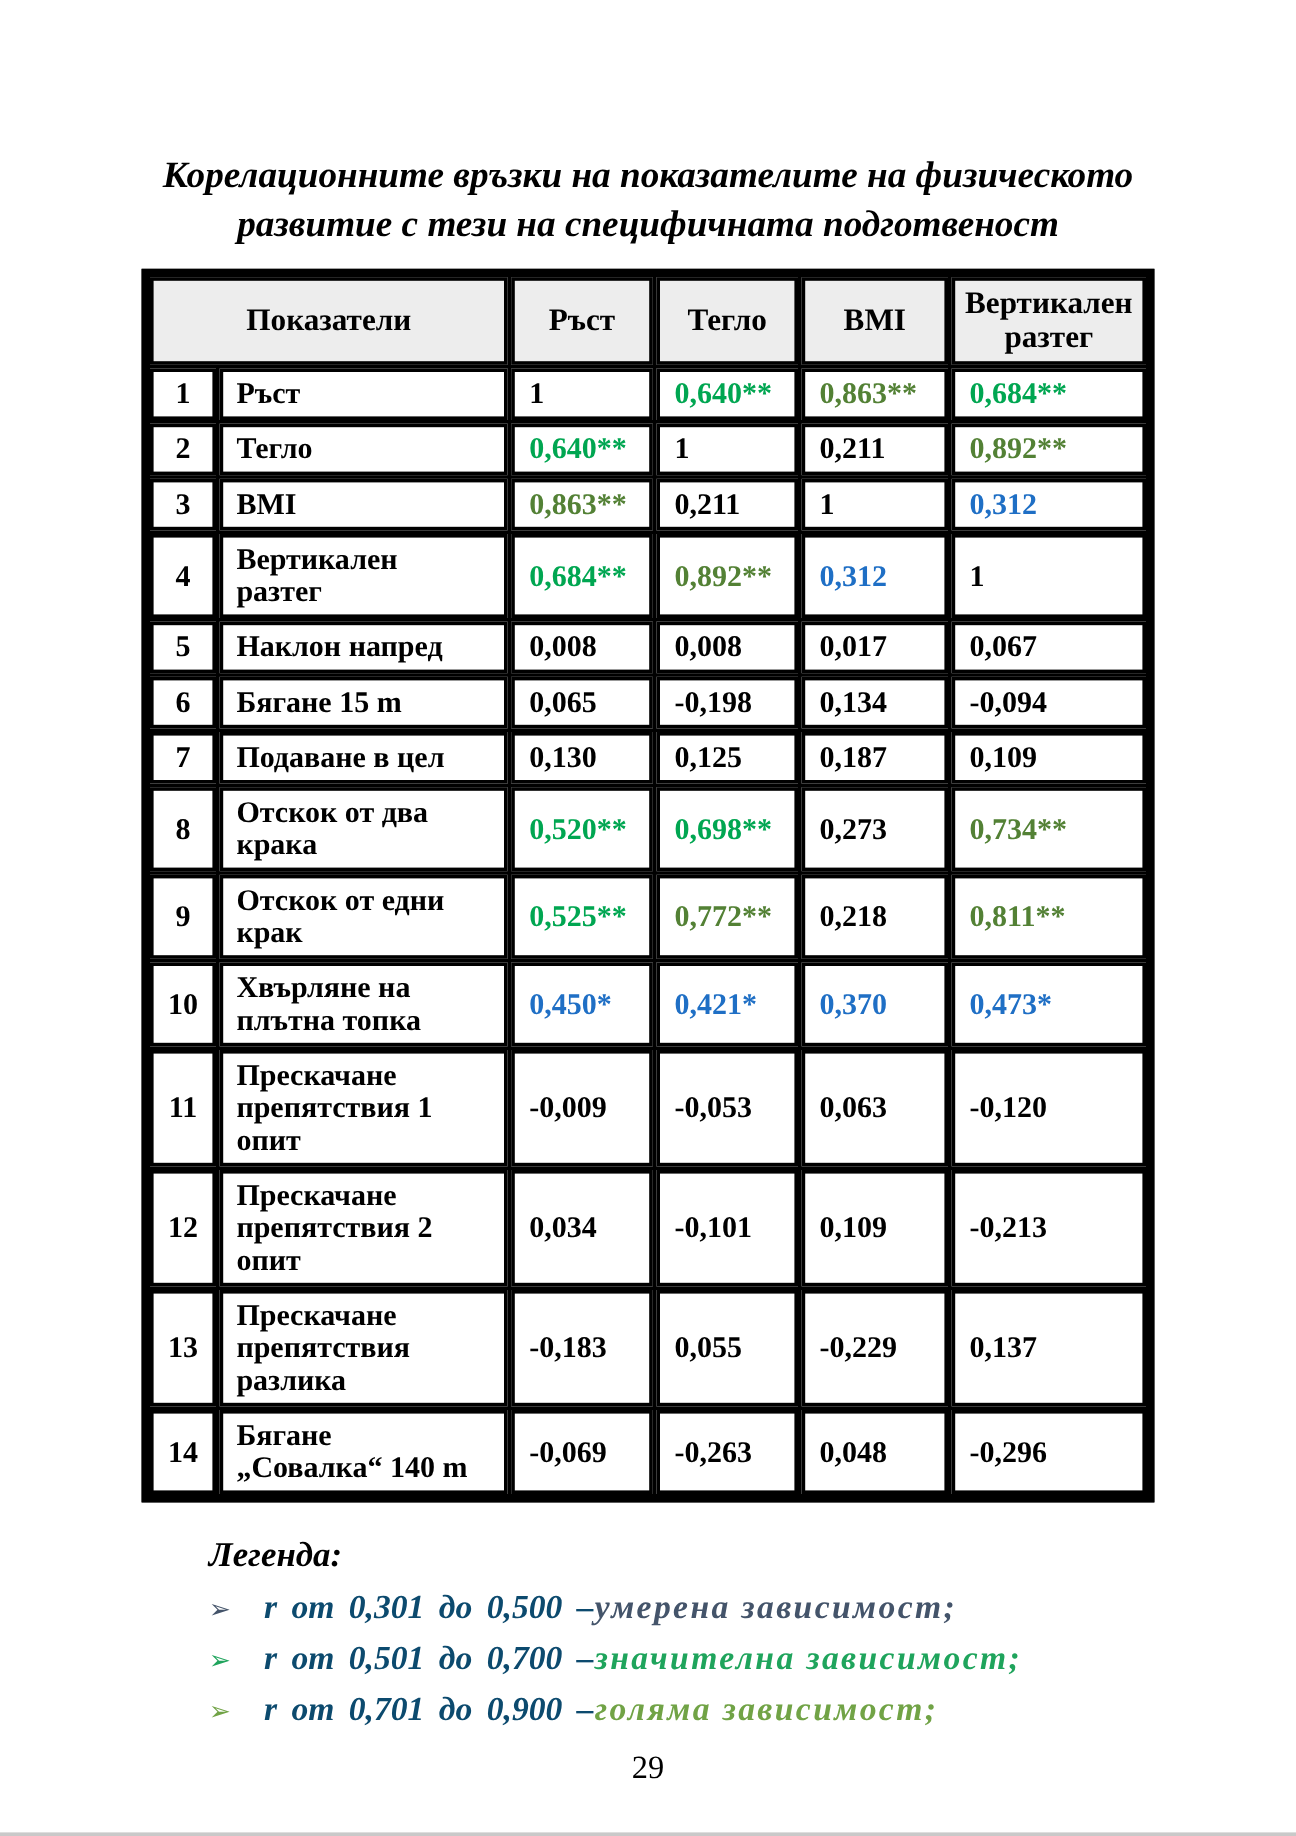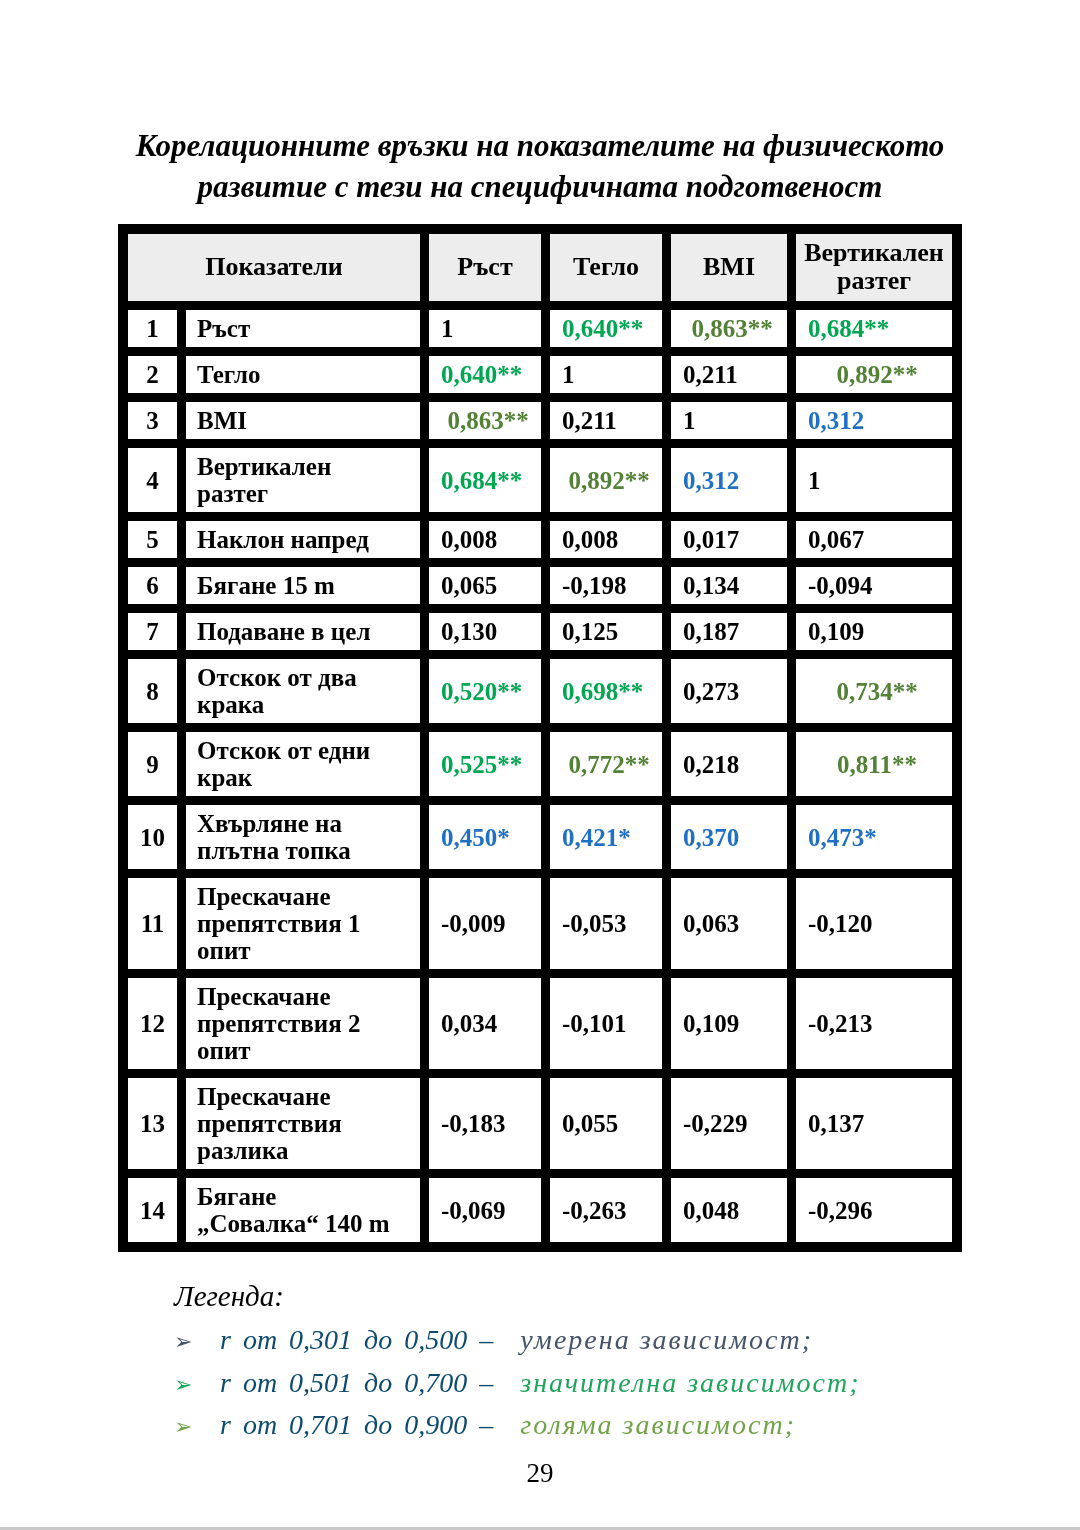--- a/index.html
+++ b/index.html
@@ -32,30 +32,30 @@
   }
   td {
     font-size:25px; font-weight:bold; line-height:1.08;
     vertical-align:middle; padding:5px 6px; background:#fff;
   }
   td.num   { text-align:center; padding:5px 2px; }
   td.label { white-space:pre-line; padding-left:11px; }
   td.val   { padding-left:12px; }
   .lv-moderate    { color:var(--moderate-table,#1F6FC5); }
   .lv-significant { color:var(--significant,#00A651); }
-  .lv-large       { color:var(--large-table,#538135);text-align:center; }
-  .legend { margin-top:26px; padding-left:56px; font-weight:normal; font-style:italic; }
+  .lv-large       { color:var(--large-table,#538135); }
+  .legend { margin-top:26px; padding-left:56px; font-weight:bold; font-style:italic; }
   .legend-heading { font-size:29px; line-height:1.25; }
   .legend-item { font-size:28px; margin-top:9px; display:flex; align-items:baseline; line-height:1.2; }
   .legend-bullet {
     font-family:"DejaVu Sans",sans-serif; font-style:normal;
     font-size:22px; flex:0 0 46px; width:46px;
   }
   .legend-range { word-spacing:5px; color:#0c4a6e; }
-  .legend-label { margin-left:27px; letter-spacing:2px; }
+  .legend-label { margin-left:1px; letter-spacing:2px; }
   .legend-moderate    { color:var(--moderate-legend,#44546A); }
   .legend-significant { color:var(--significant-legend,#1FA45C); }
   .legend-large       { color:var(--large-legend,#71A346); }
   .page-number {
     position:absolute; left:0; top:1458px; width:1080px;
     text-align:center; font-size:27px; font-weight:normal;
   }
   .bottom-edge {
     position:absolute; left:0; bottom:0; width:1080px; height:3px;
     background:#c9c9c9;

